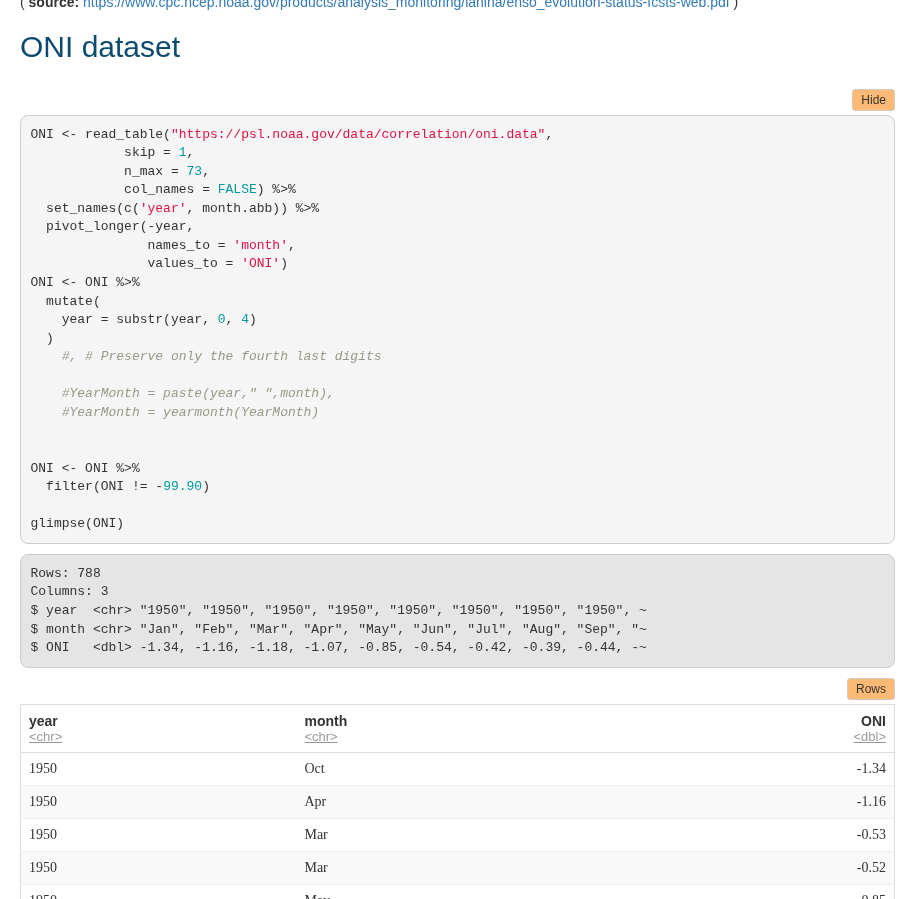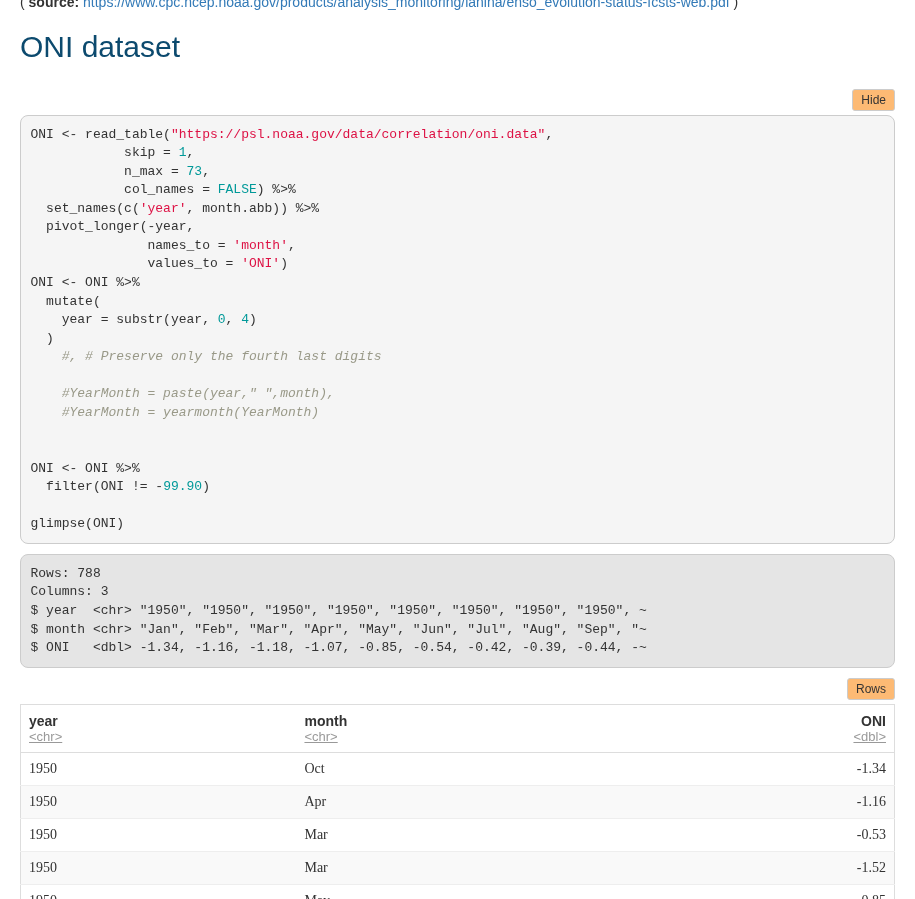--- a/index.html
+++ b/index.html
@@ -167,21 +167,21 @@
         <td class="right">-1.16</td>
       </tr>
       <tr>
         <td>1950</td>
         <td>Mar</td>
         <td class="right">-0.53</td>
       </tr>
       <tr>
         <td>1950</td>
         <td>Mar</td>
-        <td class="right">-1.52</td>
+        <td class="right">-0.52</td>
       </tr>
       <tr>
         <td>1950</td>
         <td>May</td>
         <td class="right">-0.85</td>
       </tr>
     </tbody>
 </table>
 
 </body></html>

